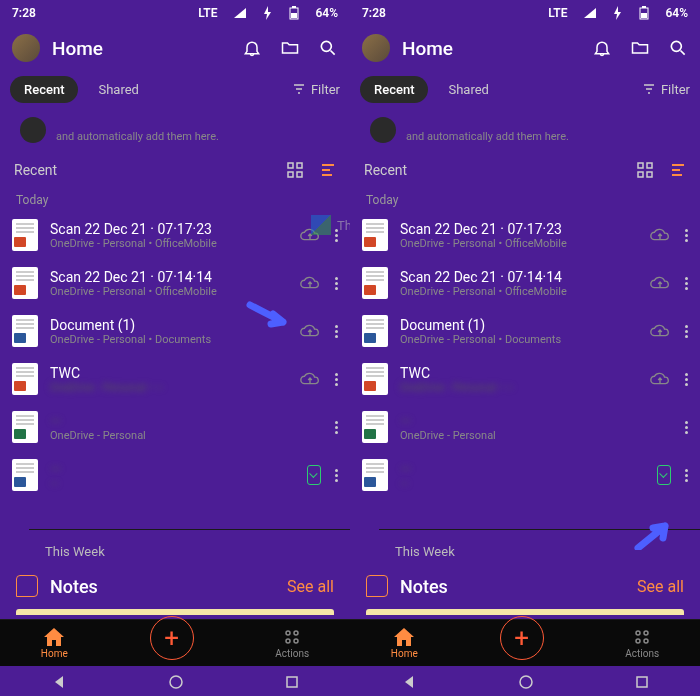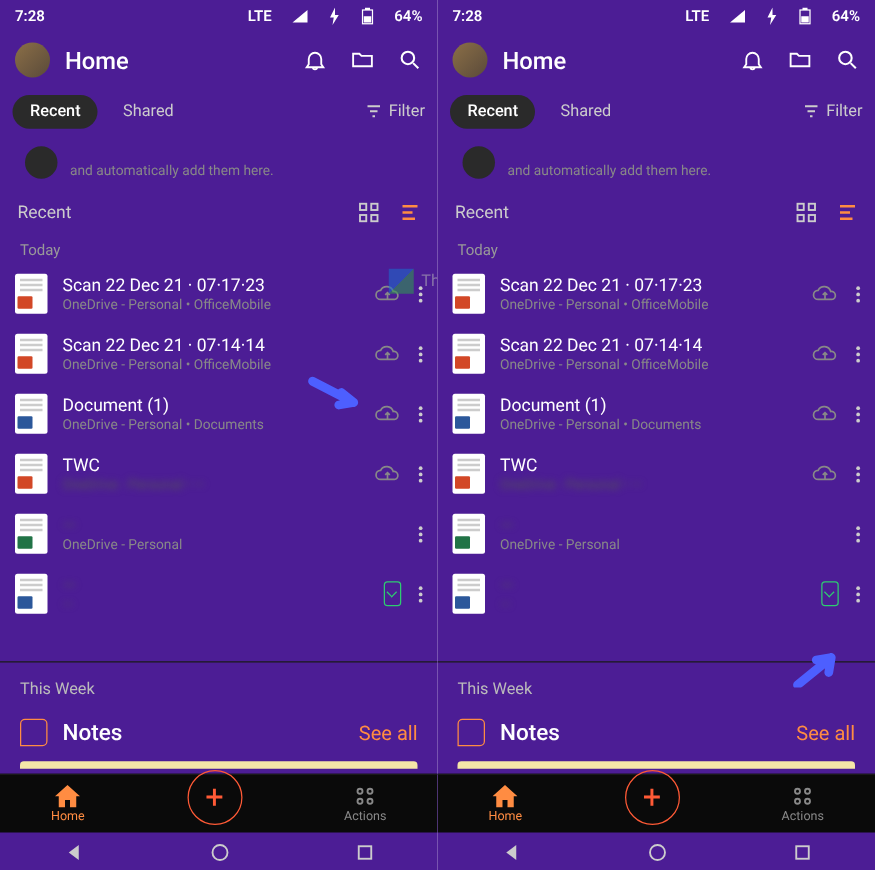--- a/index.html
+++ b/index.html
@@ -33,21 +33,21 @@
 .file-info { flex: 1; min-width: 0; }
 .file-name { font-size: 14px; color: #fff; white-space: nowrap; overflow: hidden; text-overflow: ellipsis; }
 .file-meta { font-size: 11px; color: #888; white-space: nowrap; overflow: hidden; text-overflow: ellipsis; }
 .file-name.blurred, .file-meta.blurred { filter: blur(3px); color: #555; }
 .file-actions { display: flex; align-items: center; gap: 14px; }
 .cloud-icon { width: 22px; height: 18px; }
 .device-icon { width: 14px; height: 20px; border: 1.5px solid #2ecc71; border-radius: 3px; position: relative; }
 .device-icon::after { content:''; position:absolute; top:50%; left:50%; width:5px; height:5px; border-right:1.5px solid #2ecc71; border-bottom:1.5px solid #2ecc71; transform: translate(-60%,-70%) rotate(45deg); }
 .more-dots { display: flex; flex-direction: column; gap: 2px; }
 .more-dots span { width: 3px; height: 3px; background: #ccc; border-radius: 50%; }
-.week-label { padding: 14px 16px 8px; font-size: 13px; color: #bbb; border-top: 1px solid #1a1a1a; margin-top: 6px; }
+.week-label { padding: 14px 16px 8px; font-size: 13px; color: #bbb; border-top: 1px solid #1a1a1a; margin-top: 6px; margin-left: 29px; }
 .notes-row { display: flex; align-items: center; padding: 8px 16px; gap: 12px; }
 .notes-icon { width: 22px; height: 22px; border: 1.5px solid #ff8c42; border-radius: 4px 4px 4px 0; }
 .notes-title { font-size: 18px; font-weight: 500; flex: 1; }
 .see-all { font-size: 16px; color: #ff8c42; cursor: pointer; margin-left: 45px; }
 .note-card { margin: 4px 16px; height: 6px; background: #f5e6a8; border-radius: 3px 3px 0 0; }
 .bottom-nav { display: flex; align-items: center; justify-content: space-around; padding: 6px 0; border-top: 1px solid #1a1a1a; position: relative; background: #0a0a0a;}
 .nav-item { display: flex; flex-direction: column; align-items: center; gap: 2px; font-size: 10px; color: #888; cursor: pointer; }
 .nav-item.active { color: #ff8c42; }
 .fab { width: 44px; height: 44px; border: 1.5px solid #ff5a36; border-radius: 50%; display: flex; align-items: center; justify-content: center; color: #ff5a36; font-size: 26px; cursor: pointer; margin-top: -10px; }
 .sys-nav { display: flex; justify-content: space-around; align-items: center; padding: 8px 0 6px; }

